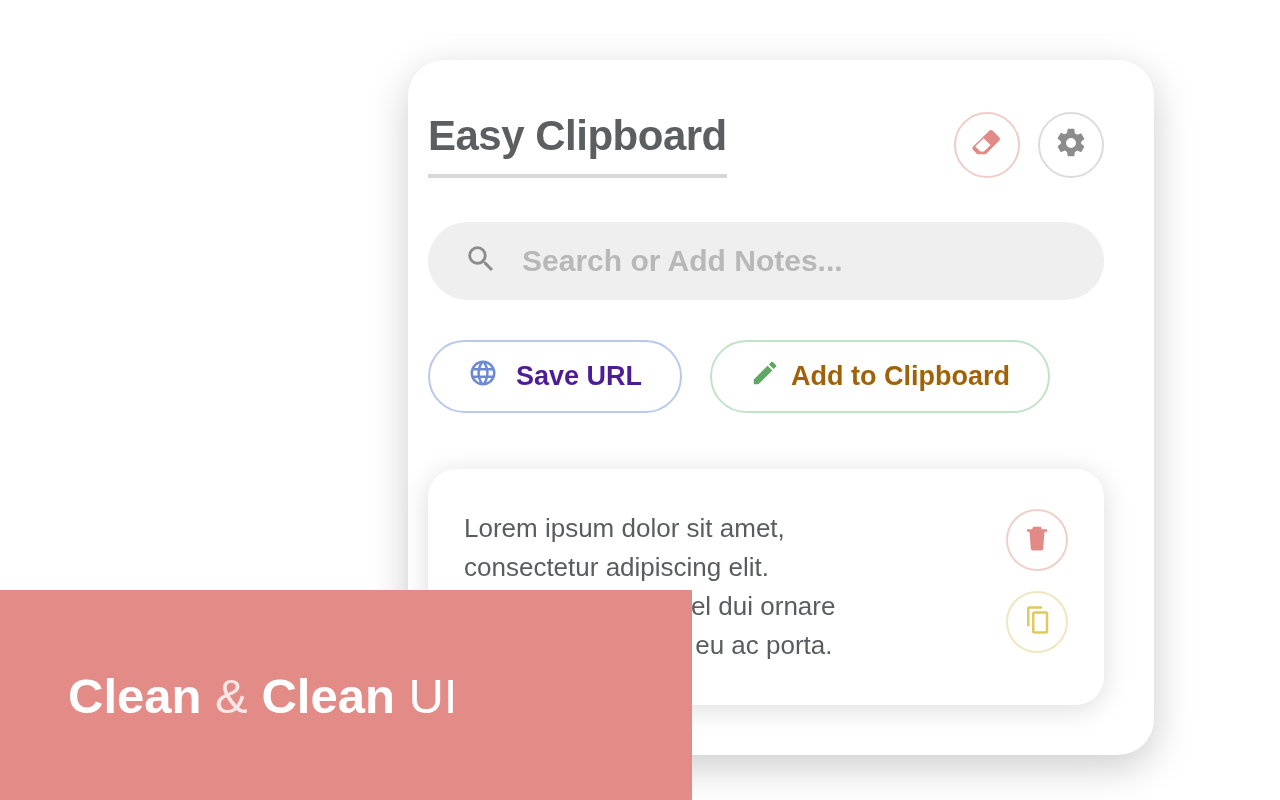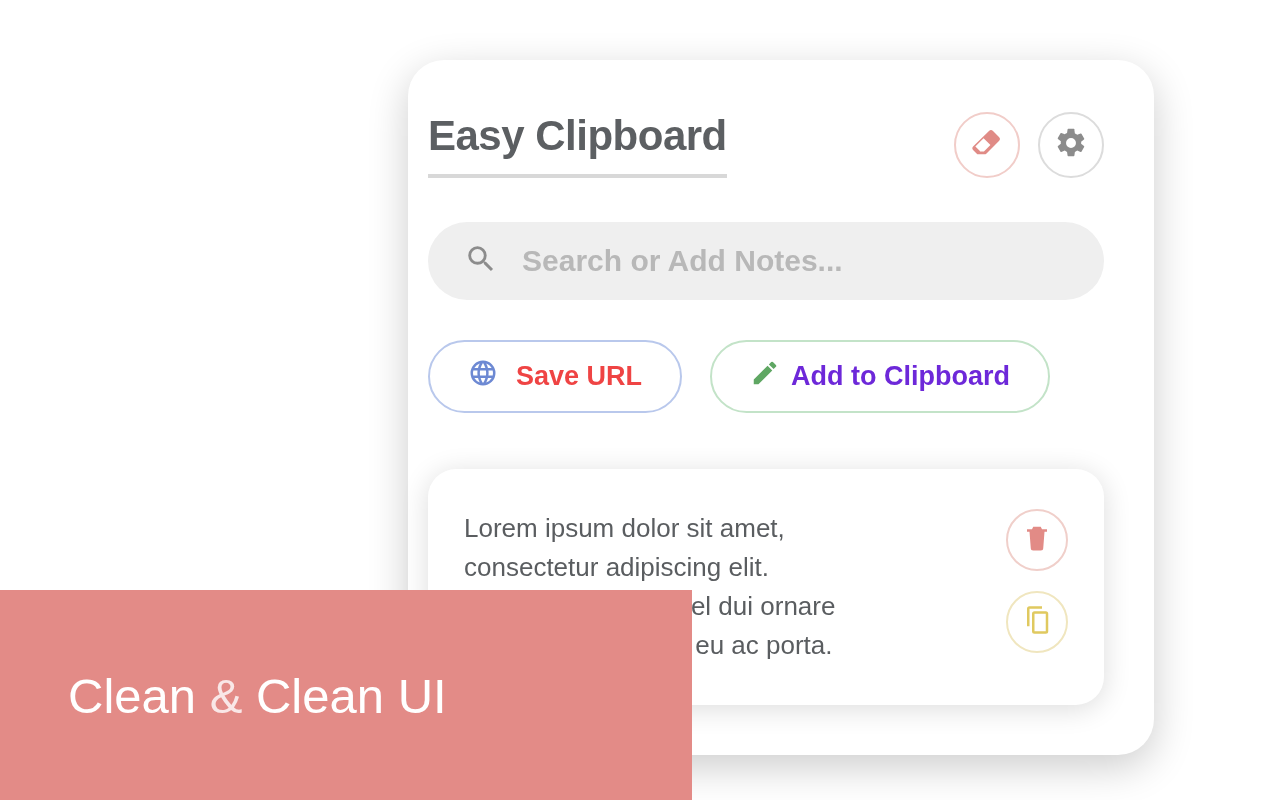--- a/index.html
+++ b/index.html
@@ -89,25 +89,25 @@
     border-radius: 40px;
     border: 2.5px solid;
     background: #fff;
     padding: 16px 38px;
     font-size: 27px;
     font-weight: 700;
     cursor: pointer;
   }
   .pill-btn.save-url {
     border-color: #b9c8ec;
-    color: #ef4444;
+    color: #4c1d95;
   }
   .pill-btn.add-clip {
     border-color: #c3e3c8;
-    color: #6d28d9;
+    color: #a16207;
     gap: 11px;
   }
   .note-card {
     background: #fff;
     border-radius: 28px;
     box-shadow: 0 4px 28px rgba(0,0,0,0.14);
     padding: 40px 36px;
     display: flex;
     gap: 24px;
     align-items: flex-start;
@@ -147,21 +147,21 @@
     background: #e38b87;
     display: flex;
     align-items: center;
     padding-left: 68px;
   }
   .banner-text {
     font-size: 49px;
     color: #ffffff;
     font-weight: 400;
   }
-  .banner-text .b { font-weight: 400; }
+  .banner-text .b { font-weight: 700; }
   .banner-text .amp { opacity: 0.8; font-weight: 400; }
 </style>
 </head>
 <body>
 
 <div class="card">
 
   <div class="header">
     <div class="title-wrap">
       <div class="title">Easy Clipboard</div>

